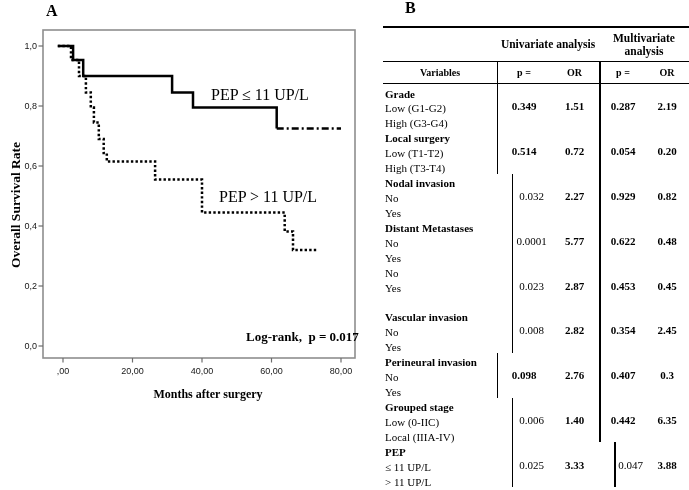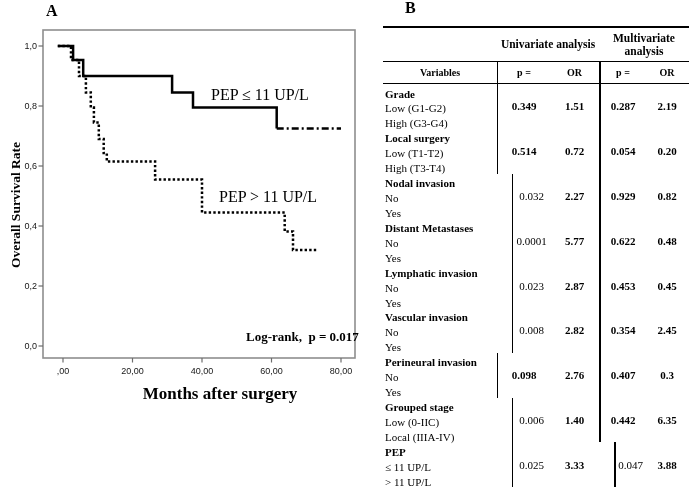--- a/index.html
+++ b/index.html
@@ -1,22 +1,22 @@
 <!DOCTYPE html>
 <html><head>
 <meta charset="utf-8">
 <style>
   html,body{margin:0;padding:0;background:#fff;}
   .page{position:relative;width:689px;height:490px;background:#ffffff;overflow:hidden;
         font-family:"Liberation Serif",serif;color:#000;}
   .plabel{position:absolute;font-weight:bold;font-size:16px;line-height:16px;}
   .slabel{position:absolute;font-size:16px;line-height:13px;white-space:nowrap;}
   .annot{position:absolute;font-weight:bold;font-size:13px;white-space:pre;}
-  .xtitle{position:absolute;left:220px;top:394px;transform:translate(-50%,-50%);
-          font-weight:bold;font-size:17px;white-space:nowrap;}
+  .xtitle{position:absolute;left:208px;top:394px;transform:translate(-50%,-50%);
+          font-weight:bold;font-size:12px;white-space:nowrap;}
   .ytitle{position:absolute;left:16px;top:205px;transform:translate(-50%,-50%) rotate(-90deg);
           font-weight:bold;font-size:13.5px;white-space:nowrap;}
   #km-svg{position:absolute;left:0;top:0;}
   #km-svg text.tick{font-family:"Liberation Sans",sans-serif;font-size:9px;fill:#161616;}
 
   
   .tbl{position:absolute;left:383px;top:26px;width:306px;height:462px;
        display:grid;grid-template-columns:114px 53px 49px 46px 44px;
        grid-template-rows:34px 22px repeat(9,44.8px);
        border-top:2px solid #000;font-size:11px;}
@@ -120,21 +120,20 @@
       <div class="vcell">
         <div class="vname">Distant Metastases</div>
         <div class="vlevel">No</div>
         <div class="vlevel">Yes</div>
       </div>
       <div class="num vline b">0.0001</div>
       <div class="num">5.77</div>
       <div class="num vline2">0.622</div>
       <div class="num">0.48</div>
       <div class="vcell">
-        <div class="vname">Lymphatic invasion</div>
         <div class="vlevel">No</div>
         <div class="vlevel">Yes</div>
       </div>
       <div class="num vline b">0.023</div>
       <div class="num">2.87</div>
       <div class="num vline2">0.453</div>
       <div class="num">0.45</div>
       <div class="vcell">
         <div class="vname">Vascular invasion</div>
         <div class="vlevel">No</div>

